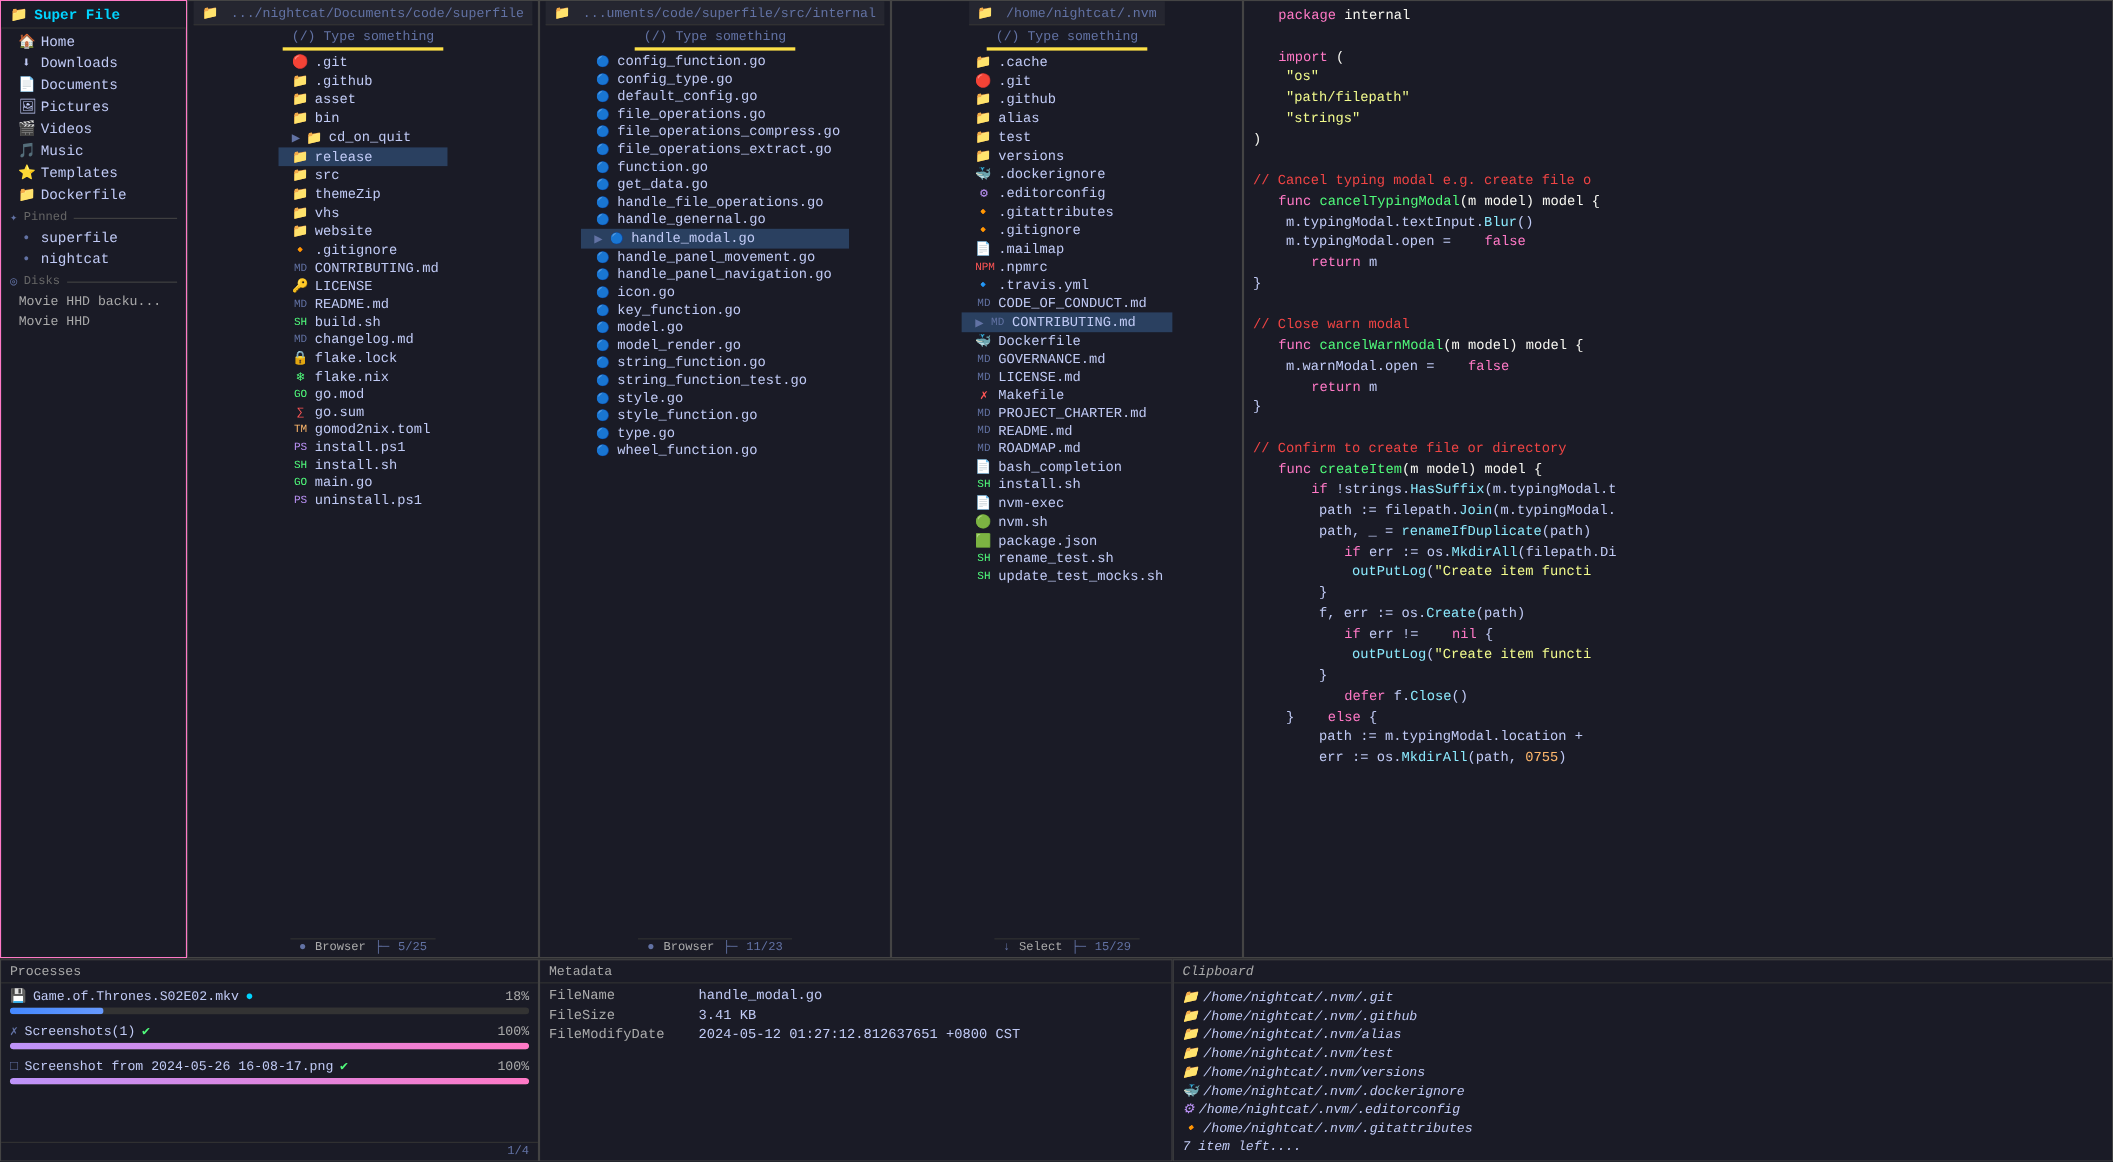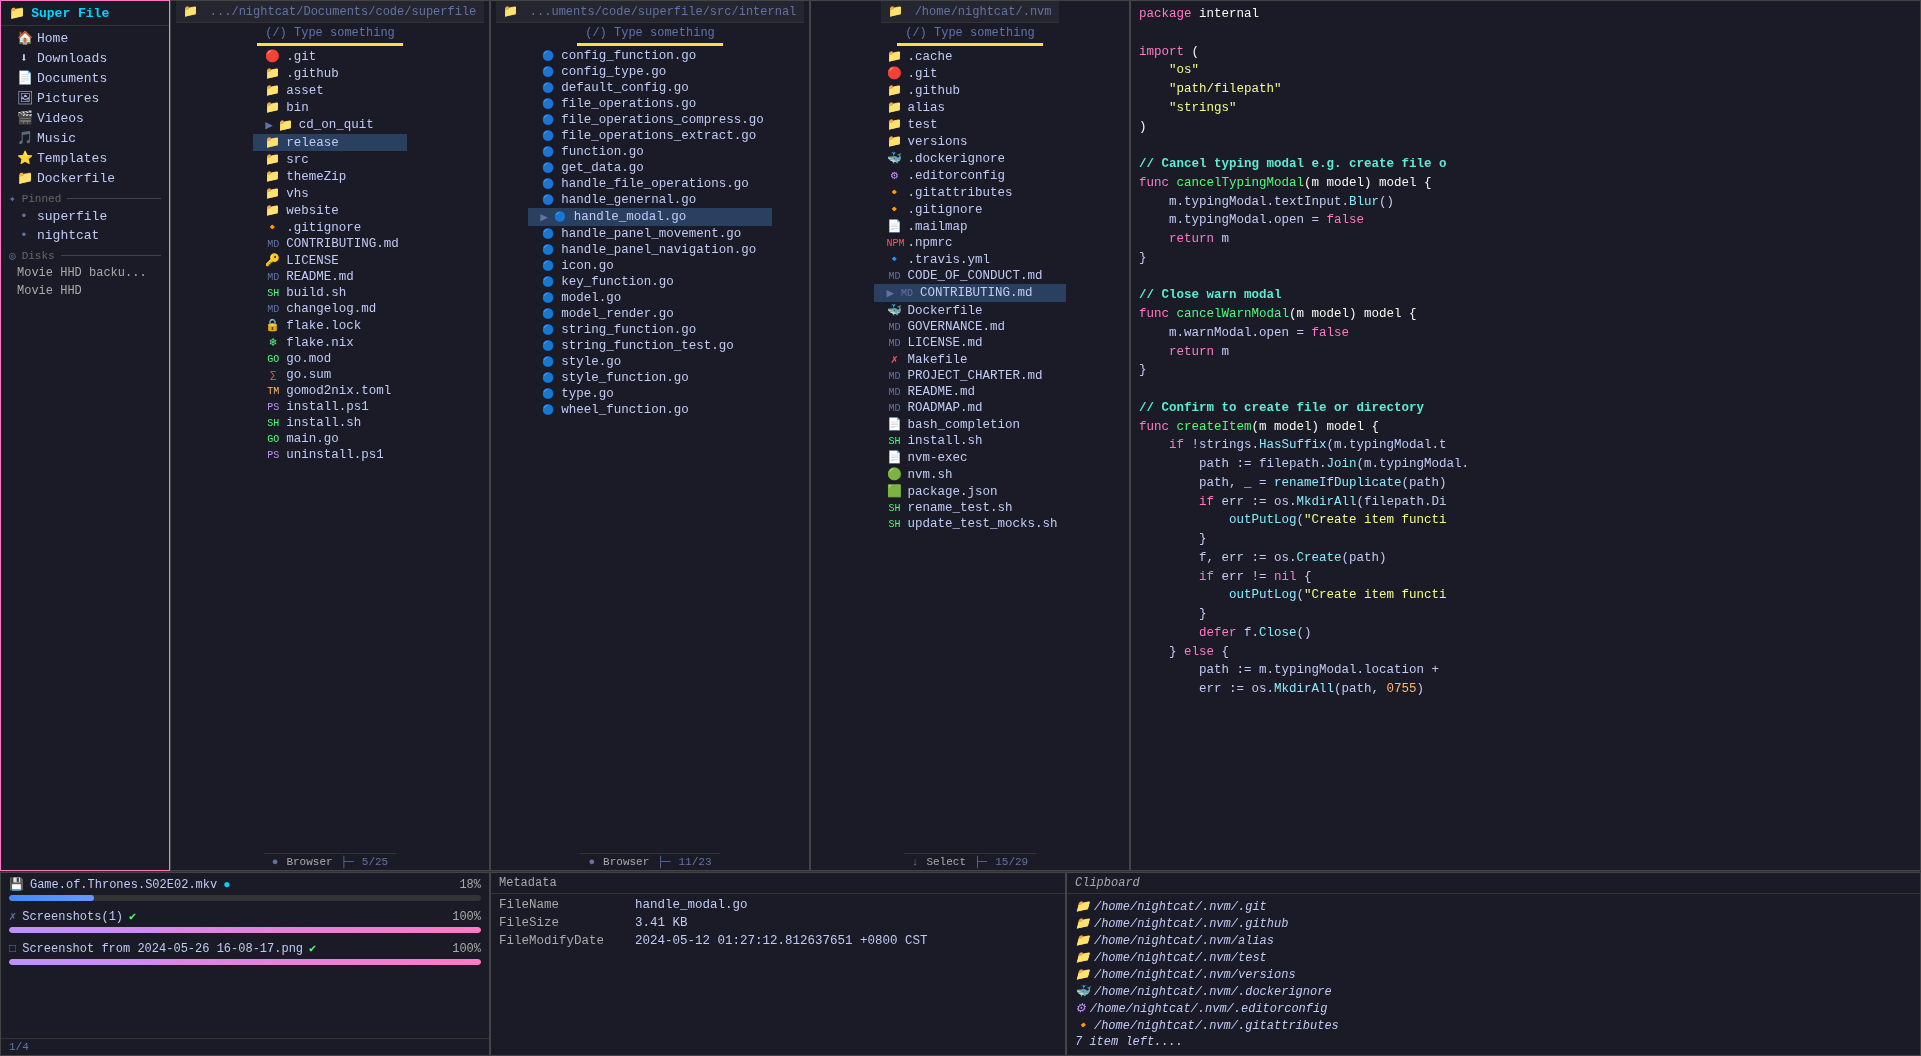--- a/index.html
+++ b/index.html
@@ -163,25 +163,25 @@
       flex-direction: column;
     }
     .code-content {
       flex: 1;
       overflow: auto;
       padding: 4px 8px;
       font-size: 12.5px;
       line-height: 1.5;
       white-space: pre;
     }
-    .kw-purple { color: #ff79c6; }
+    .kw-purple { color: #ff79c6; margin-left: 23px; }
     .kw-blue { color: #8be9fd; }
     .kw-green { color: #50fa7b; }
     .kw-orange { color: #ffb86c; }
-    .kw-gray { color: #5eead4; font-weight: bold; }
+    .kw-gray { color: #ef4444; }
     .kw-white { color: #f8f8f2; }
     .kw-yellow { color: #f1fa8c; }
 
     
     .bottom-area {
       height: 185px;
       display: flex;
       border-top: 1px solid #333;
       flex-shrink: 0;
     }
@@ -270,21 +270,21 @@
     .clip-folder { color: #8be9fd; }
     .clip-docker { color: #00d4ff; }
     .clip-editor { color: #bd93f9; }
     .clip-git { color: #ffb86c; }
 
     .bottom-footer {
       padding: 2px 8px;
       border-top: 1px solid #333;
       font-size: 11px;
       color: #6272a4;
-      text-align: left;
+      text-align: right;
     }
 
     
     .expand-arrow { color: #6272a4; }
 
     
     ::-webkit-scrollbar { width: 4px; height: 4px; }
     ::-webkit-scrollbar-track { background: #1a1b26; }
     ::-webkit-scrollbar-thumb { background: #444; border-radius: 2px; }
   </style>
@@ -526,20 +526,23 @@
         <span class="kw-purple">defer</span> f.<span class="kw-blue">Close</span>()
     } <span class="kw-purple">else</span> {
         path := m.typingModal.location +
         err := os.<span class="kw-blue">MkdirAll</span>(path, <span class="kw-orange">0755</span>)</div>
   </div>
 </div>
 
 <div class="bottom-area">
 
   <div class="bottom-panel processes-panel">
+    <div class="bottom-panel-header">
+      <span>Processes</span>
+    </div>
     <div class="bottom-panel-content">
       <div class="process-item">
         <div class="process-name">
           <span style="color:#aaa;">💾</span>
           <span>Game.of.Thrones.S02E02.mkv</span>
           <span style="color:#00d4ff;">●</span>
           <span style="color:#aaa; margin-left:auto;">18%</span>
         </div>
         <div class="process-bar-container">
           <div class="process-bar blue" style="width:18%;"></div>

